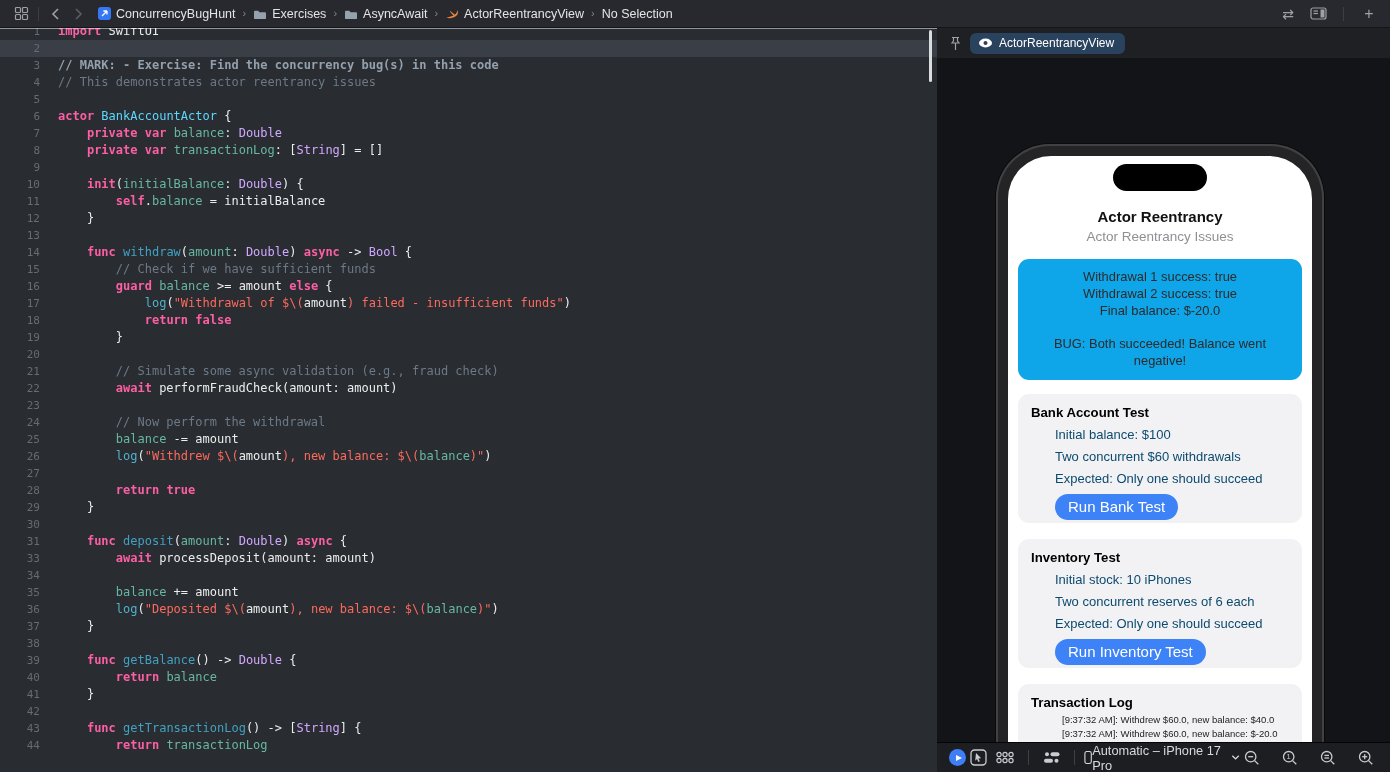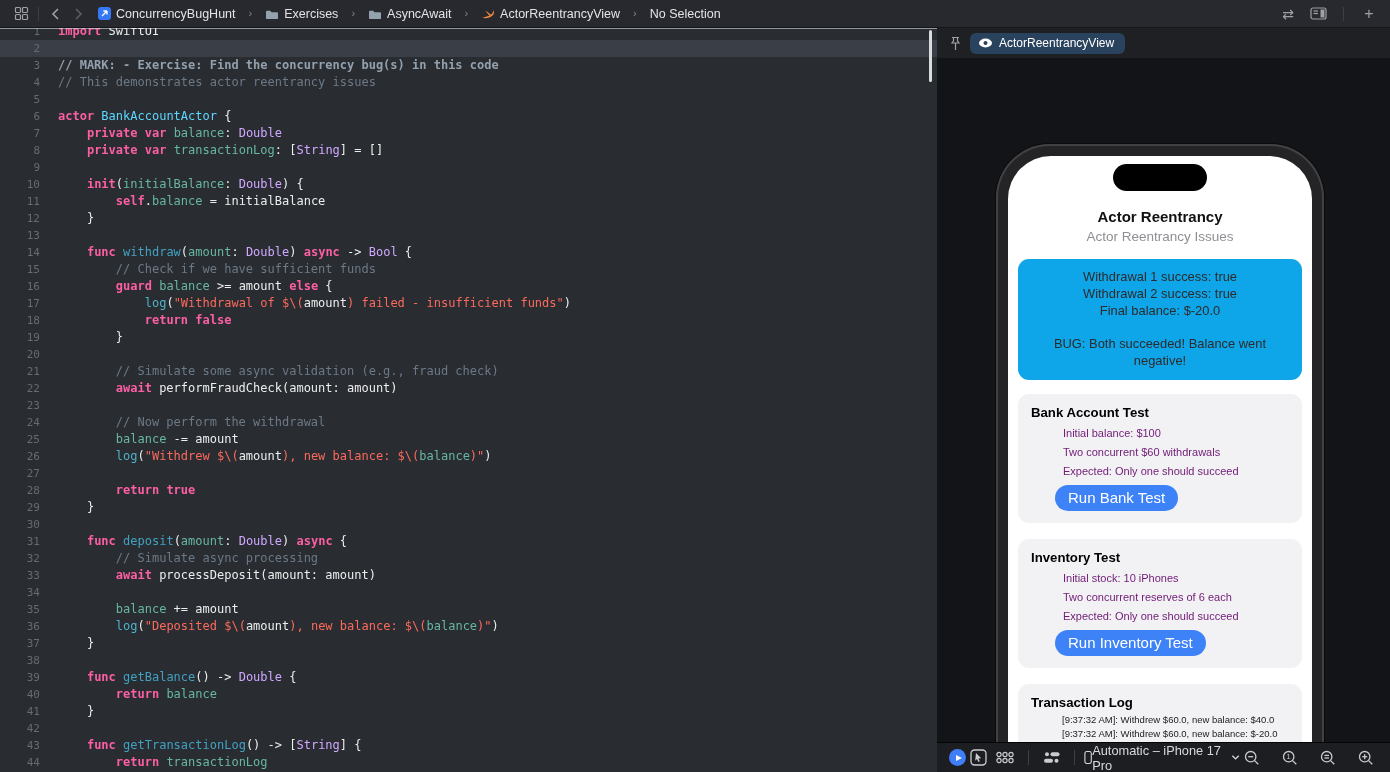--- a/index.html
+++ b/index.html
@@ -8,21 +8,21 @@
   #app { position:relative; width:1390px; height:772px; background:#131417; }
 
   
   #toolbar { position:absolute; left:0; top:0; width:1390px; height:28px;
              background:#28292e; border-bottom:1px solid #151619;
              display:flex; align-items:center; padding:0 10px; color:#9da0a6; }
   .tbtn { display:flex; align-items:center; justify-content:center;
           width:22px; height:22px; color:#9da0a6; cursor:default; flex:none; }
   .tbtn.dim { color:#5a5d63; }
   .tsep { width:1px; height:14px; background:#3c3e44; margin:0 6px; flex:none; }
-  #crumbs { display:flex; gap:12px; margin-left:8px;
+  #crumbs { display:flex; gap:6px; margin-left:8px;
             font-size:12.5px; color:#e3e4e6; white-space:nowrap; }
   .crumb { display:flex; align-items:center; gap:5px; cursor:default; }
   .crumb-sep { color:#83868c; font-size:11px; padding:0 1px; }
   .bc-ico { width:14px; height:14px; display:inline-flex; align-items:center; justify-content:center; }
   #toolbar .right { margin-left:auto; display:flex; align-items:center; gap:8px; }
   .plus-glyph { font-size:16px; line-height:1; color:#9da0a6; }
   .swap-glyph { font-size:14px; color:#9da0a6; }
 
   
   #editor { position:absolute; left:0; top:28px; width:937px; height:744px;
@@ -73,21 +73,21 @@
                font-size:15px; font-weight:bold; color:#111; }
   .app-sub { position:absolute; top:73px; width:100%; text-align:center;
              font-size:13.5px; color:#8f8f94; }
   .result-card { position:absolute; top:103px; left:10px; right:10px; height:121px;
                  background:#0ea5e9; border-radius:11px; padding-top:10px;
                  text-align:center; font-size:12.9px; line-height:16.8px; color:#2b2b2b; }
   .result-line { min-height:16.8px; padding:0 28px; }
   .test-card { position:absolute; left:10px; right:10px; height:129px;
                background:#f2f2f5; border-radius:11px; padding:11px 13px; }
   .test-card h3, .log-card h3 { font-size:13.2px; font-weight:bold; color:#000; }
-  .test-line { margin:7px 0 0 32px; font-size:11px; color:#701a75; }
+  .test-line { margin:7px 0 0 24px; font-size:13px; color:#0c4a6e; }
   .run-btn { display:inline-block; margin:8px 0 0 24px; height:26px; line-height:26px;
              padding:0 13px; background:#3d82f6; color:#fff; border:none;
              border-radius:14px; font-size:15px; font-family:inherit; cursor:pointer; }
   .log-card { position:absolute; left:10px; right:10px; top:528px; height:82px;
               background:#f2f2f5; border-radius:11px; padding:11px 13px; }
   .log-line { margin:3.5px 0 0 16px; font-size:9.5px; color:#1c1c1e; letter-spacing:0;padding-left:15px; }
 
   #pbottom { position:absolute; left:0; bottom:0; width:100%; height:30px;
              background:#1d1e22; border-top:1px solid #050507;
              display:flex; align-items:center; padding:0 12px; z-index:9;
@@ -215,21 +215,20 @@
         <div class="code-line"><span class="ln">22</span><span class="ct"><span class="tk-w">        </span><span class="tk-k">await</span><span class="tk-w"> performFraudCheck(amount: amount)</span></span></div>
         <div class="code-line"><span class="ln">23</span><span class="ct"></span></div>
         <div class="code-line"><span class="ln">24</span><span class="ct"><span class="tk-w">        </span><span class="tk-c">// Now perform the withdrawal</span></span></div>
         <div class="code-line"><span class="ln">25</span><span class="ct"><span class="tk-w">        </span><span class="tk-p">balance</span><span class="tk-w"> -= amount</span></span></div>
         <div class="code-line"><span class="ln">26</span><span class="ct"><span class="tk-w">        </span><span class="tk-f">log</span><span class="tk-w">(</span><span class="tk-s">"Withdrew $\(</span><span class="tk-w">amount</span><span class="tk-s">), new balance: $\(</span><span class="tk-p">balance</span><span class="tk-s">)"</span><span class="tk-w">)</span></span></div>
         <div class="code-line"><span class="ln">27</span><span class="ct"></span></div>
         <div class="code-line"><span class="ln">28</span><span class="ct"><span class="tk-w">        </span><span class="tk-k">return</span><span class="tk-w"> </span><span class="tk-k">true</span></span></div>
         <div class="code-line"><span class="ln">29</span><span class="ct"><span class="tk-w">    }</span></span></div>
         <div class="code-line"><span class="ln">30</span><span class="ct"></span></div>
         <div class="code-line"><span class="ln">31</span><span class="ct"><span class="tk-w">    </span><span class="tk-k">func</span><span class="tk-w"> </span><span class="tk-d">deposit</span><span class="tk-w">(</span><span class="tk-p">amount</span><span class="tk-w">: </span><span class="tk-t">Double</span><span class="tk-w">) </span><span class="tk-k">async</span><span class="tk-w"> {</span></span></div>
-        <div class="code-line"><span class="ln">32</span><span class="ct"><span class="tk-w">        </span><span class="tk-c">// Simulate async processing</span></span></div>
         <div class="code-line"><span class="ln">33</span><span class="ct"><span class="tk-w">        </span><span class="tk-k">await</span><span class="tk-w"> processDeposit(amount: amount)</span></span></div>
         <div class="code-line"><span class="ln">34</span><span class="ct"></span></div>
         <div class="code-line"><span class="ln">35</span><span class="ct"><span class="tk-w">        </span><span class="tk-p">balance</span><span class="tk-w"> += amount</span></span></div>
         <div class="code-line"><span class="ln">36</span><span class="ct"><span class="tk-w">        </span><span class="tk-f">log</span><span class="tk-w">(</span><span class="tk-s">"Deposited $\(</span><span class="tk-w">amount</span><span class="tk-s">), new balance: $\(</span><span class="tk-p">balance</span><span class="tk-s">)"</span><span class="tk-w">)</span></span></div>
         <div class="code-line"><span class="ln">37</span><span class="ct"><span class="tk-w">    }</span></span></div>
         <div class="code-line"><span class="ln">38</span><span class="ct"></span></div>
         <div class="code-line"><span class="ln">39</span><span class="ct"><span class="tk-w">    </span><span class="tk-k">func</span><span class="tk-w"> </span><span class="tk-d">getBalance</span><span class="tk-w">() -&gt; </span><span class="tk-t">Double</span><span class="tk-w"> {</span></span></div>
         <div class="code-line"><span class="ln">40</span><span class="ct"><span class="tk-w">        </span><span class="tk-k">return</span><span class="tk-w"> </span><span class="tk-p">balance</span></span></div>
         <div class="code-line"><span class="ln">41</span><span class="ct"><span class="tk-w">    }</span></span></div>
         <div class="code-line"><span class="ln">42</span><span class="ct"></span></div>

